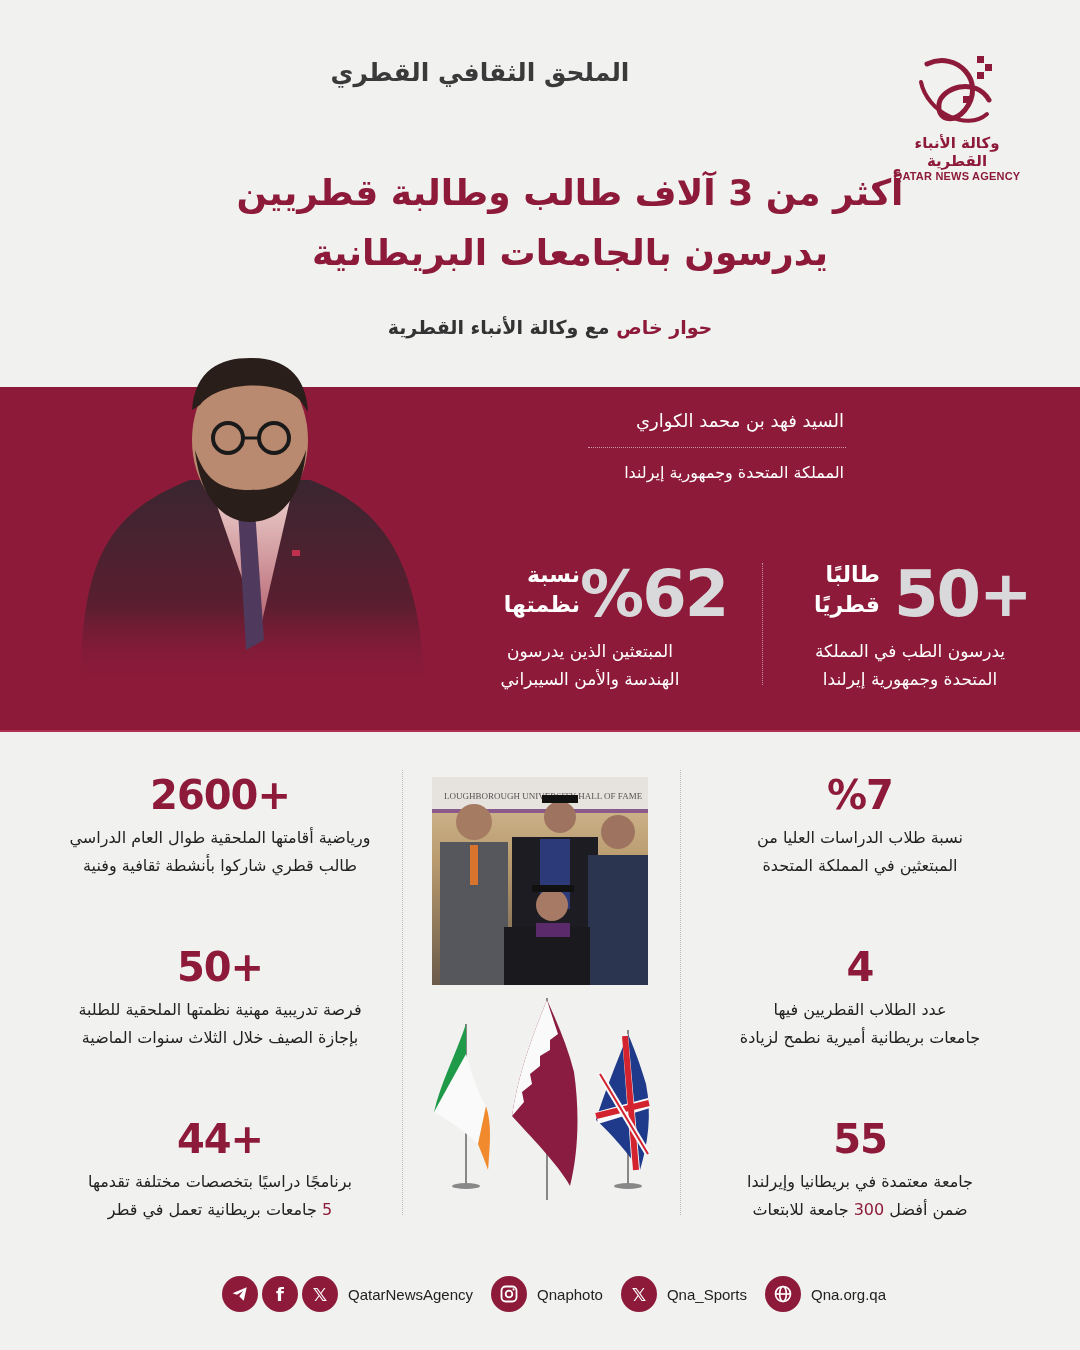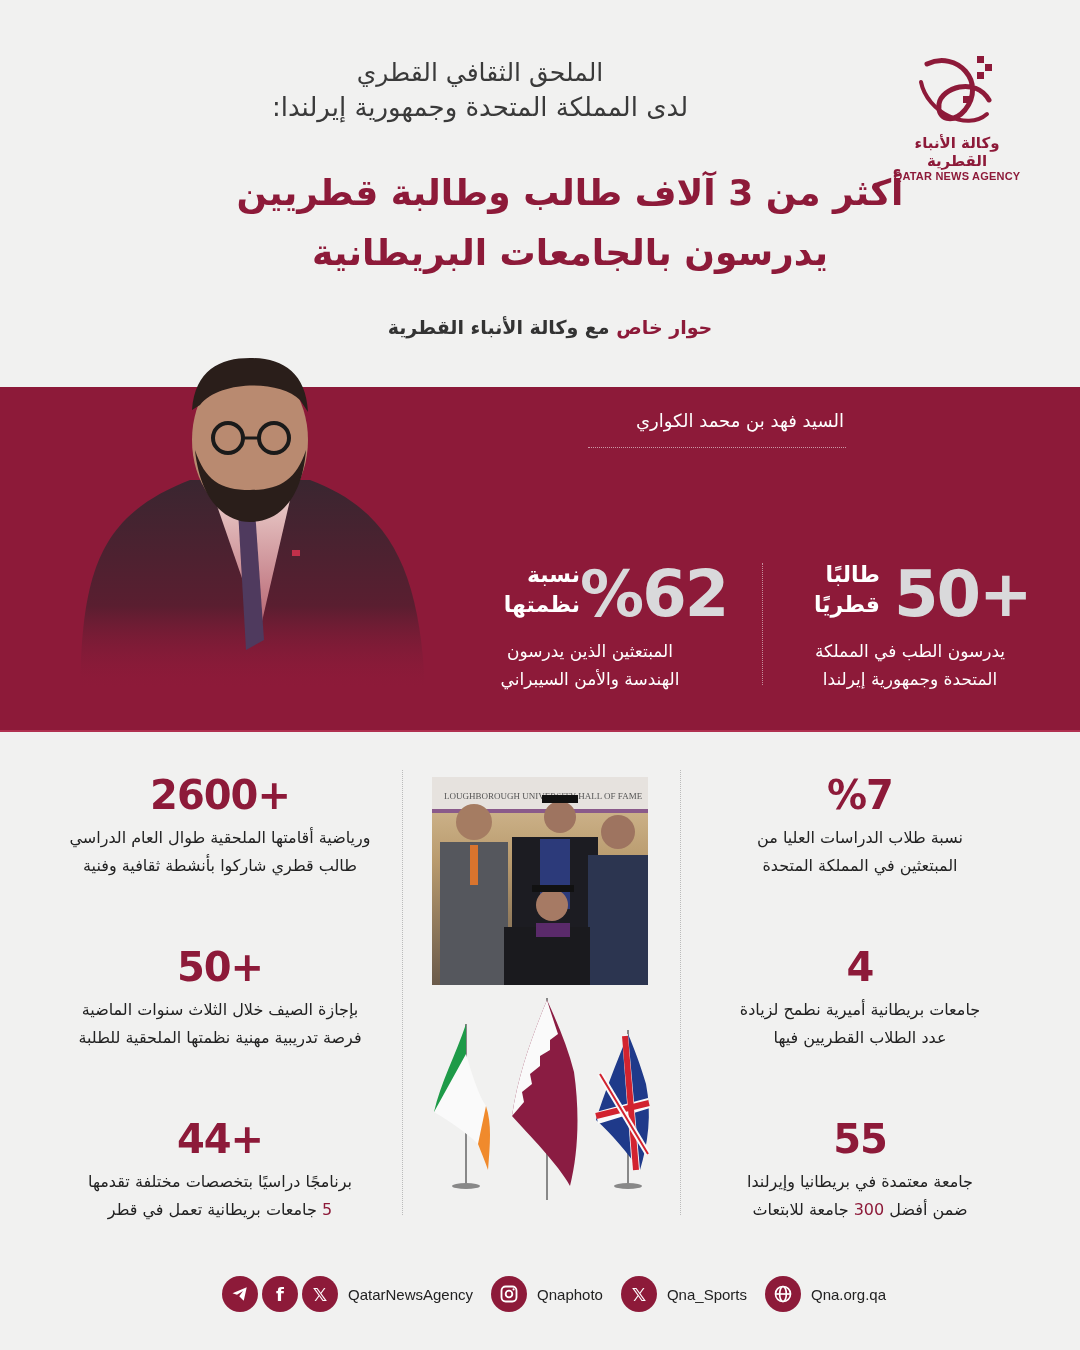--- a/index.html
+++ b/index.html
@@ -7,21 +7,21 @@
   body {
     background: #f1f1f0;
     font-family: "DejaVu Sans", "Liberation Sans", sans-serif;
     color: #2b2b2b;
     position: relative;
   }
   .abs { position: absolute; }
   .rtl { direction: rtl; }
 
   
-  .pre-title { right: 340px; top: 56px; width: 520px; text-align: center; font-size: 25px; line-height: 34px; color: #3a3a3a; font-weight: normal; }
+  .pre-title { right: 340px; top: 56px; width: 520px; text-align: center; font-size: 25px; line-height: 34px; color: #3a3a3a; font-weight: bold; }
   .pre-title .l2 { font-size: 26px; }
   .headline { left: 220px; top: 163px; width: 700px; text-align: center; font-size: 36px; line-height: 60px; font-weight: bold; color: #8d1a39; }
   .subline { left: 300px; top: 316px; width: 500px; text-align: center; font-size: 19px; font-weight: bold; color: #333; }
   .subline .hl { color: #8d1a39; }
 
   
   .logo { right: 56px; top: 52px; width: 134px; text-align: center; }
   .logo svg { display: block; margin: 0 auto; }
   .logo .ar { font-size: 15px; font-weight: bold; color: #8d1a39; margin-top: 4px; }
   .logo .en { font-family: "Liberation Sans", sans-serif; font-size: 11px; font-weight: bold; color: #8d1a39; letter-spacing: 0.2px; }
@@ -64,21 +64,20 @@
   
   .footer { left: 222px; top: 1276px; height: 36px; display: flex; align-items: center; }
   .social-icon { width: 36px; height: 36px; border-radius: 50%; background: #8d1a39; color: #fff; display: flex; align-items: center; justify-content: center; font-size: 18px; font-weight: bold; margin-right: 4px; font-family: "DejaVu Sans", sans-serif; }
   .handle { font-family: "Liberation Sans", sans-serif; font-size: 15px; color: #222; margin: 0 18px 0 6px; }
 </style>
 </head>
 <body>
 
 <div class="abs pre-title rtl">
   <div>الملحق الثقافي القطري</div>
-  <div class="l2">لدى المملكة المتحدة وجمهورية إيرلندا:</div>
 </div>
 
 <div class="abs logo">
   <svg width="80" height="78" viewBox="0 0 80 78">
     <path d="M10 12 C 40 -2, 70 30, 48 58 C 36 72, 20 68, 22 52 C 24 36, 58 24, 72 48" fill="none" stroke="#8d1a39" stroke-width="5" stroke-linecap="round"></path>
     <path d="M4 30 C 10 60, 50 80, 70 62" fill="none" stroke="#8d1a39" stroke-width="4" stroke-linecap="round"></path>
     <rect x="60" y="4" width="7" height="7" fill="#8d1a39"></rect>
     <rect x="68" y="12" width="7" height="7" fill="#8d1a39"></rect>
     <rect x="60" y="20" width="7" height="7" fill="#8d1a39"></rect>
     <rect x="46" y="44" width="7" height="7" fill="#8d1a39"></rect>
@@ -120,20 +119,21 @@
   <path d="M135 100 C 140 150, 165 172, 190 172 C 218 172, 242 150, 246 100 C 236 130, 220 140, 190 140 C 160 140, 145 130, 135 100 Z" fill="#2a1e1a"></path>
   <circle cx="168" cy="88" r="15" fill="none" stroke="#1a1a1a" stroke-width="4"></circle>
   <circle cx="214" cy="88" r="15" fill="none" stroke="#1a1a1a" stroke-width="4"></circle>
   <line x1="183" y1="88" x2="199" y2="88" stroke="#1a1a1a" stroke-width="3"></line>
   <rect x="232" y="200" width="8" height="6" fill="#c0304a"></rect>
 </svg>
 
 <div class="abs name rtl">السيد فهد بن محمد الكواري</div>
 <div class="abs name-divider"></div>
 <div class="abs role rtl">
+  <div>المملكة المتحدة وجمهورية إيرلندا</div>
 </div>
 
 <div class="abs stat-big s1-big" style="direction:rtl">+50</div>
 <div class="abs stat-label s1-label rtl">
   <div>طالبًا</div>
   <div>قطريًا</div>
 </div>
 <div class="abs stat-desc s1-desc rtl">
   <div>يدرسون الطب في المملكة</div>
   <div>المتحدة وجمهورية إيرلندا</div>
@@ -157,22 +157,22 @@
 <div class="abs cell col-r row1 rtl">
   <div class="num">%7</div>
   <div class="desc">
     <div>نسبة طلاب الدراسات العليا من</div>
     <div>المبتعثين في المملكة المتحدة</div>
   </div>
 </div>
 <div class="abs cell col-r row2 rtl">
   <div class="num">4</div>
   <div class="desc">
+    <div>عدد الطلاب القطريين فيها</div>
     <div>جامعات بريطانية أميرية نطمح لزيادة</div>
-    <div>عدد الطلاب القطريين فيها</div>
   </div>
 </div>
 <div class="abs cell col-r row3 rtl">
   <div class="num">55</div>
   <div class="desc">
     <div>جامعة معتمدة في بريطانيا وإيرلندا</div>
     <div>
       <span>ضمن أفضل</span>
       <span class="hl">300</span>
       <span>جامعة للابتعاث</span>
@@ -183,22 +183,22 @@
 <div class="abs cell col-l row1 rtl">
   <div class="num" style="direction:ltr">2600+</div>
   <div class="desc">
     <div>ورياضية أقامتها الملحقية طوال العام الدراسي</div>
     <div>طالب قطري شاركوا بأنشطة ثقافية وفنية</div>
   </div>
 </div>
 <div class="abs cell col-l row2 rtl">
   <div class="num" style="direction:ltr">50+</div>
   <div class="desc">
+    <div>فرصة تدريبية مهنية نظمتها الملحقية للطلبة</div>
     <div>بإجازة الصيف خلال الثلاث سنوات الماضية</div>
-    <div>فرصة تدريبية مهنية نظمتها الملحقية للطلبة</div>
   </div>
 </div>
 <div class="abs cell col-l row3 rtl">
   <div class="num" style="direction:ltr">44+</div>
   <div class="desc">
     <div>برنامجًا دراسيًا بتخصصات مختلفة تقدمها</div>
     <div>
       <span class="hl">5</span>
       <span>جامعات بريطانية تعمل في قطر</span>
     </div>

